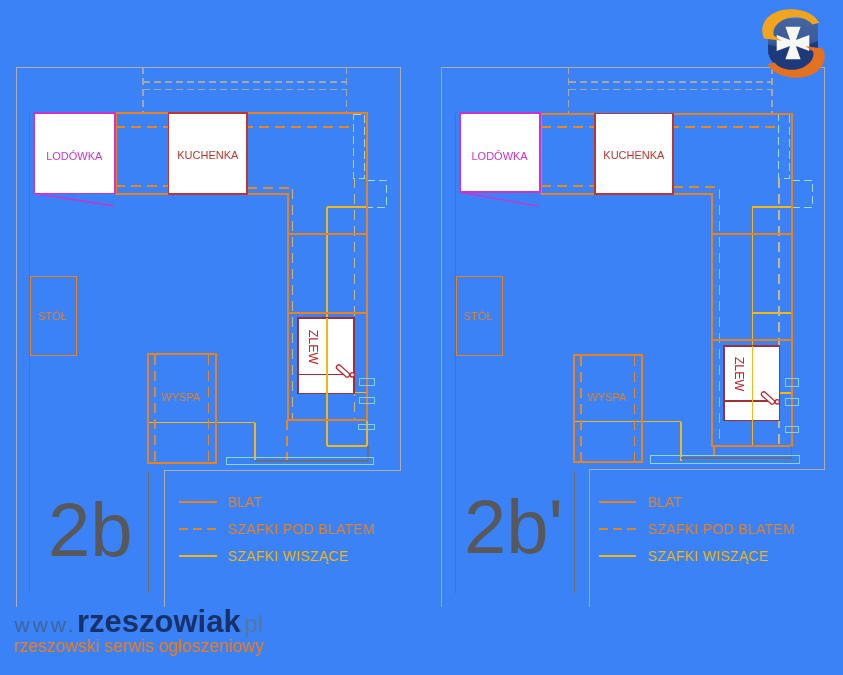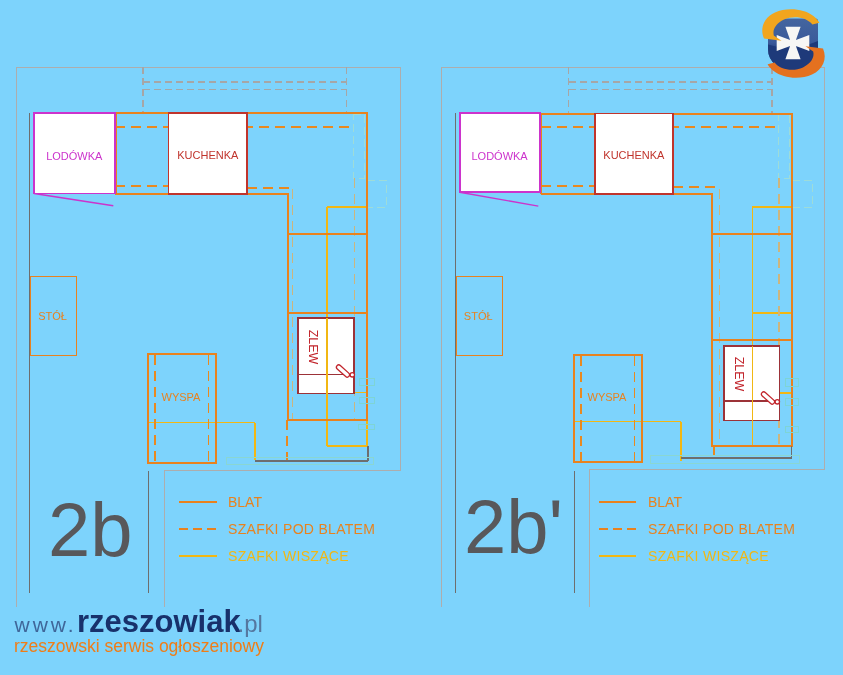--- a/index.html
+++ b/index.html
@@ -1,16 +1,16 @@
 <!DOCTYPE html>
 <html><head>
 <meta charset="utf-8">
 <style>
   html,body{margin:0;padding:0;background:#ffffff;}
-  #page{position:relative;width:843px;height:675px;background:#7dd3fc;overflow:hidden;
+  #page{position:relative;width:843px;height:675px;background:#3b82f6;overflow:hidden;
         font-family:"Liberation Sans", sans-serif;}
   svg{position:absolute;top:0;left:0;}
   text{font-family:"Liberation Sans", sans-serif;}
 </style>
 </head>
 <body>
 <div id="page">
 <svg width="843" height="675" viewBox="0 0 843 675">
 <defs>
   <linearGradient id="shieldg" x1="0" y1="0" x2="0" y2="1">

